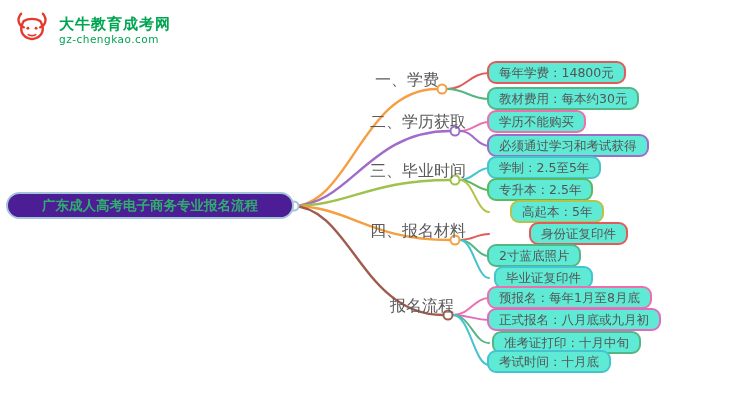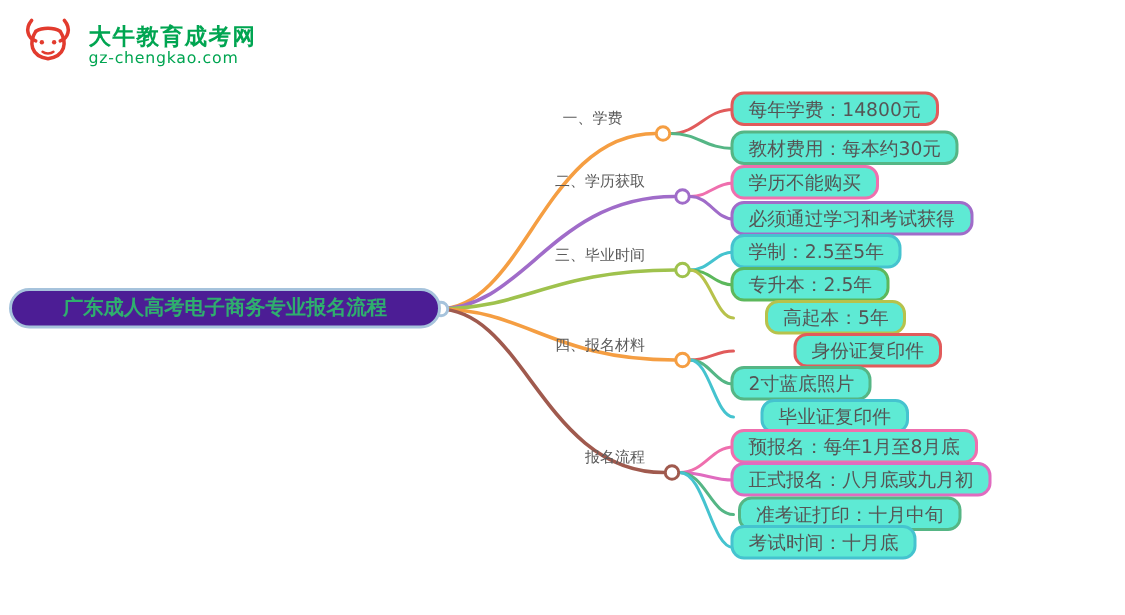--- a/index.html
+++ b/index.html
@@ -15,21 +15,21 @@
   .logo-icon .dot{fill:var(--c);}
   .logo-title{font-size:15px;font-weight:bold;letter-spacing:1px;line-height:18px;white-space:nowrap;}
   .logo-domain{font-size:10.5px;line-height:13px;letter-spacing:.5px;white-space:nowrap;}
 
   
   .root-node{position:absolute;left:6px;top:192px;width:256px;height:23px;line-height:23px;
     padding:0 14px;border:2px solid;border-radius:15px;background:#4c1d95;text-align:center;
     font-size:13.5px;font-weight:bold;white-space:nowrap;}
 
   
-  .branch-label{position:absolute;height:16px;line-height:16px;font-size:10px;color:#5a5a5a;white-space:nowrap;}
+  .branch-label{position:absolute;height:16px;line-height:16px;font-size:16px;color:#5a5a5a;white-space:nowrap;}
 
   
   .child-node{position:absolute;height:19px;line-height:19px;padding:0 10px;border:2px solid var(--c);
     border-radius:9px;background:#5eead4;font-size:12.5px;color:#555;white-space:nowrap;}
 </style>
 </head>
 <body>
 
 <div class="canvas">
 
@@ -96,19 +96,19 @@
 
   <div class="child-node" style="left: 487px; top: 61px; --c: #e15b5b;">每年学费：14800元</div>
   <div class="child-node" style="left: 487px; top: 87px; --c: #55b685;">教材费用：每本约30元</div>
   <div class="child-node" style="left: 487px; top: 134px; --c: #a06cc9;">必须通过学习和考试获得</div>
   <div class="child-node" style="left: 487px; top: 110px; --c: #ef6fae;">学历不能购买</div>
   <div class="child-node" style="left: 487px; top: 156px; --c: #45c3cf;">学制：2.5至5年</div>
   <div class="child-node" style="left: 487px; top: 178px; --c: #5cb85c;">专升本：2.5年</div>
   <div class="child-node" style="left: 510px; top: 200px; --c: #b7c24b;">高起本：5年</div>
   <div class="child-node" style="left: 487px; top: 222px; margin-left: 42px; --c: #e15b5b;">身份证复印件</div>
   <div class="child-node" style="left: 487px; top: 244px; --c: #55b685;">2寸蓝底照片</div>
-  <div class="child-node" style="left: 507px; top: 266px; --c: #45c3cf;">毕业证复印件</div>
+  <div class="child-node" style="left: 494px; top: 266px; --c: #45c3cf;">毕业证复印件</div>
   <div class="child-node" style="left: 487px; top: 286px; --c: #ef6fae;">预报名：每年1月至8月底</div>
   <div class="child-node" style="left: 487px; top: 308px; --c: #e06bbf;">正式报名：八月底或九月初</div>
   <div class="child-node" style="left: 468px; top: 331px; margin-left: 24px; --c: #55b685;">准考证打印：十月中旬</div>
   <div class="child-node" style="left: 487px; top: 350px; --c: #45c3cf;">考试时间：十月底</div>
 
 </div>
 
 </body></html>

